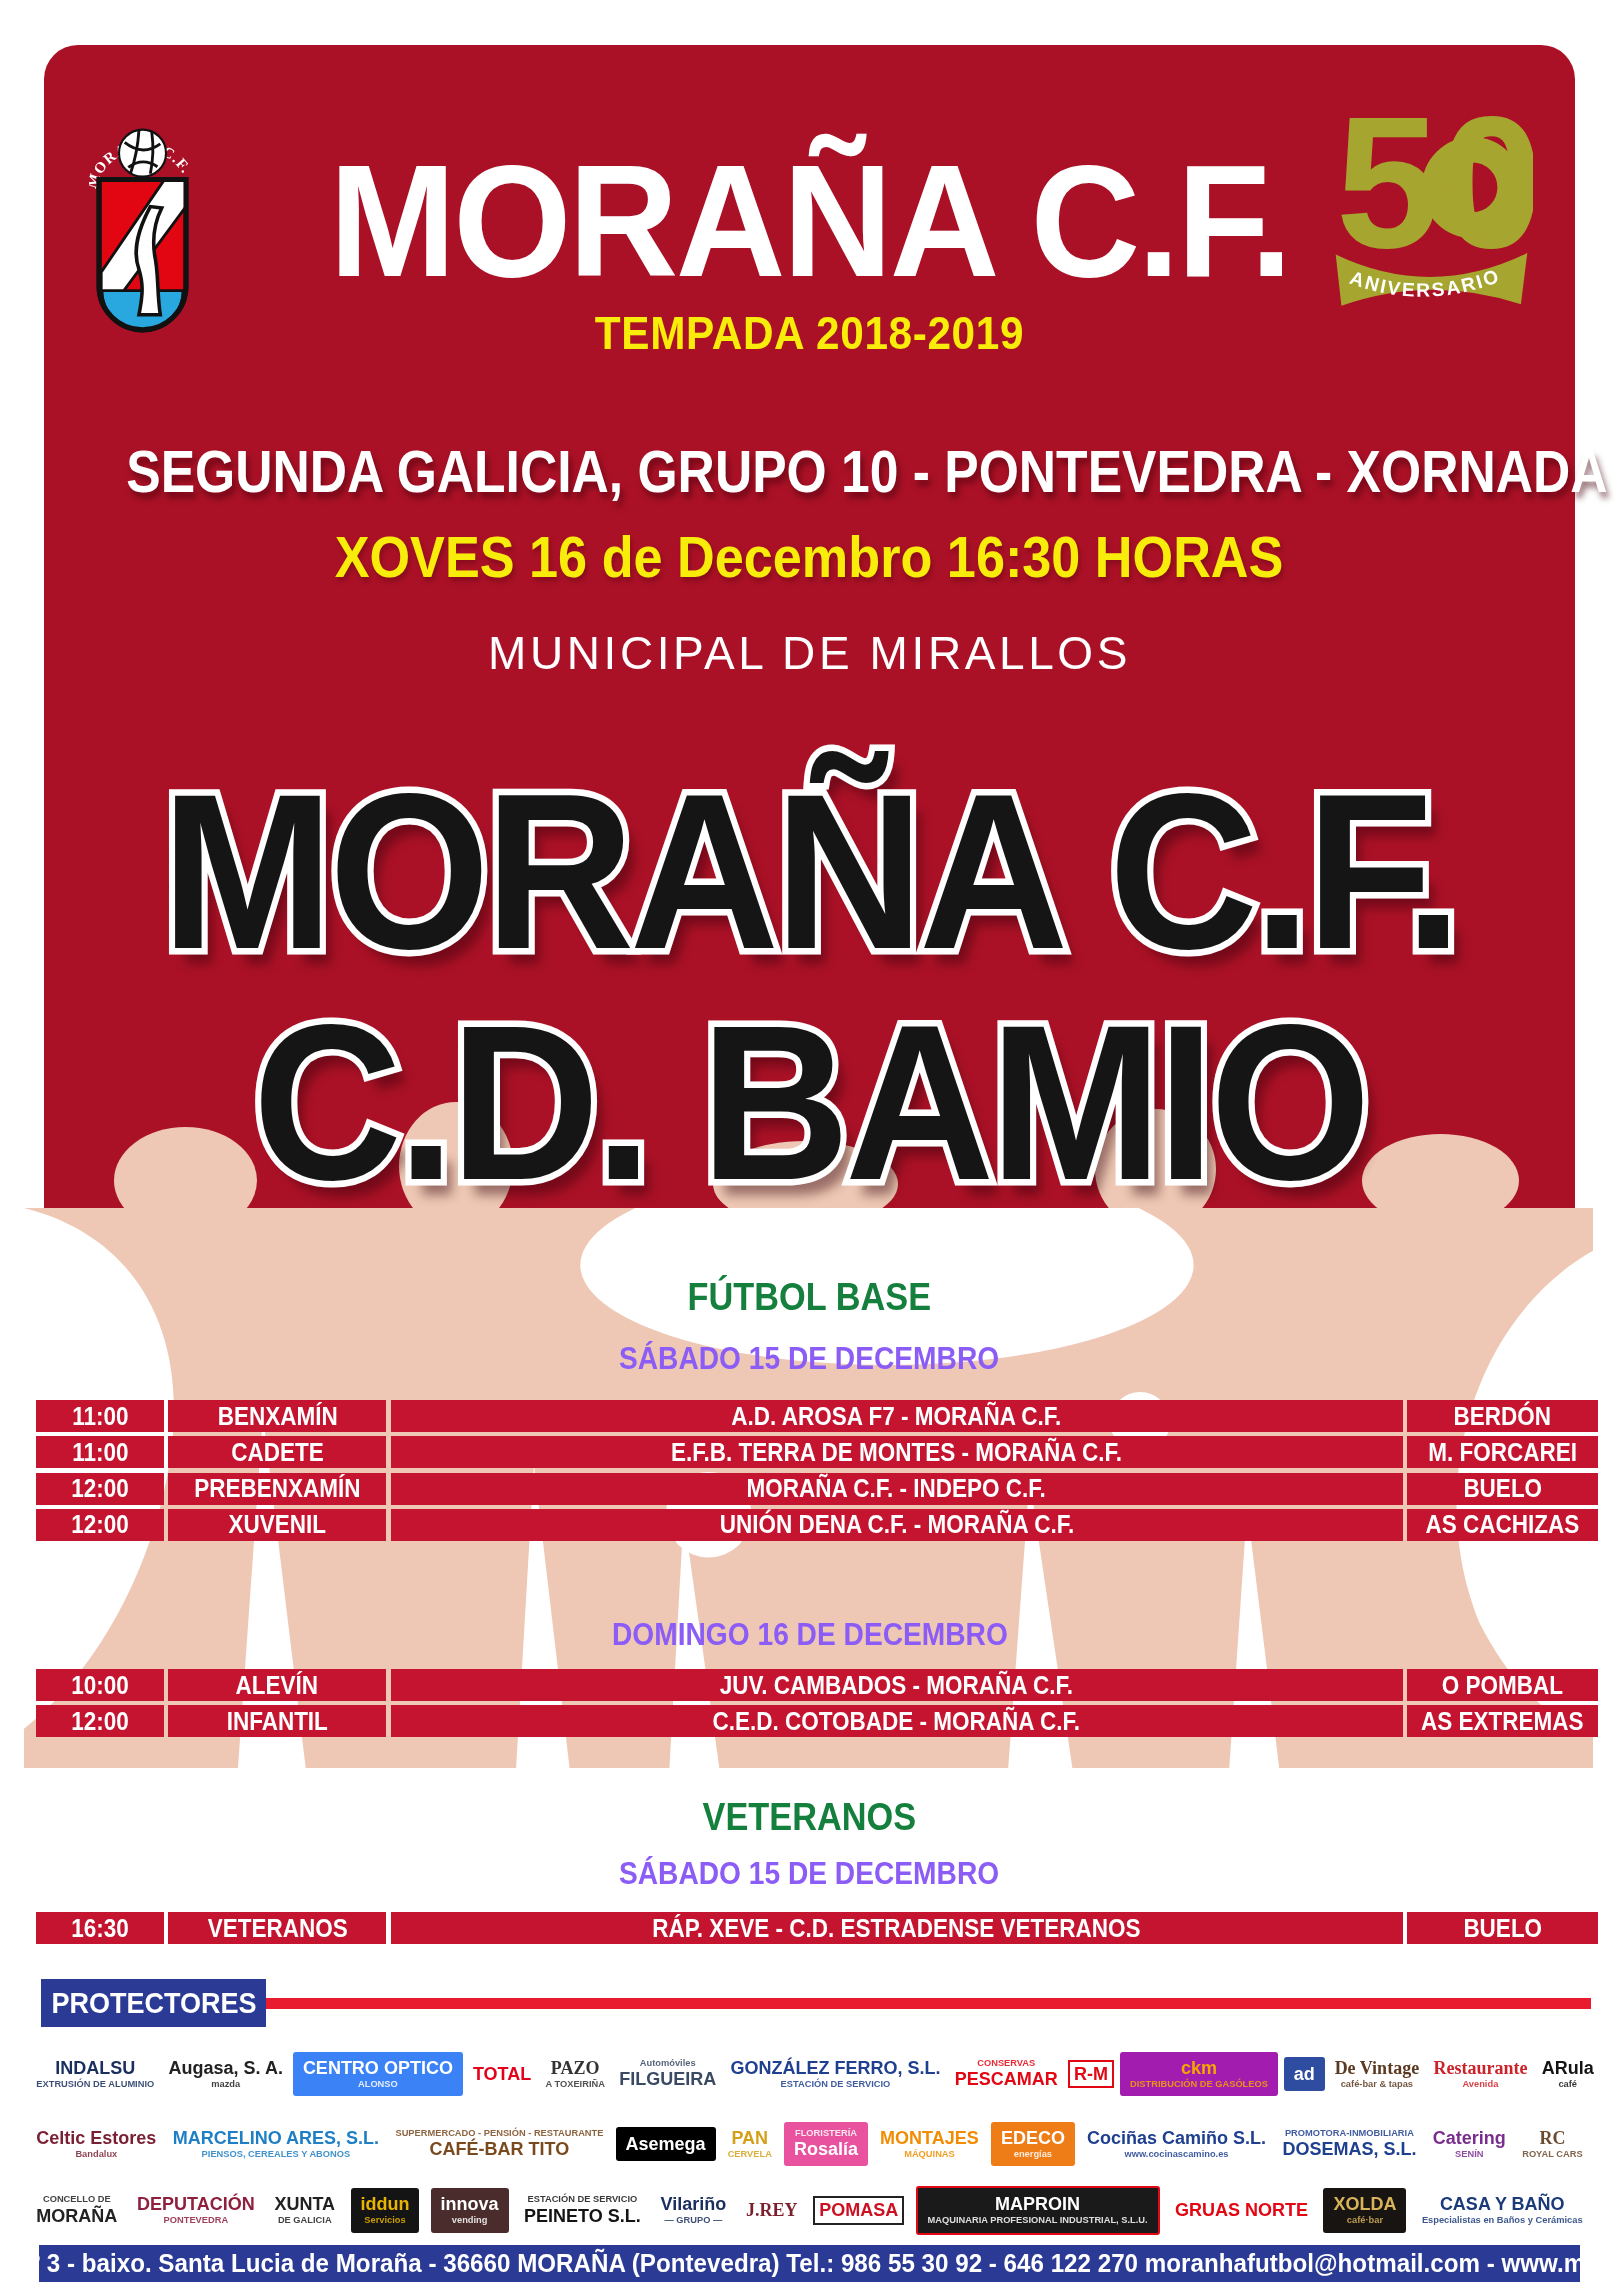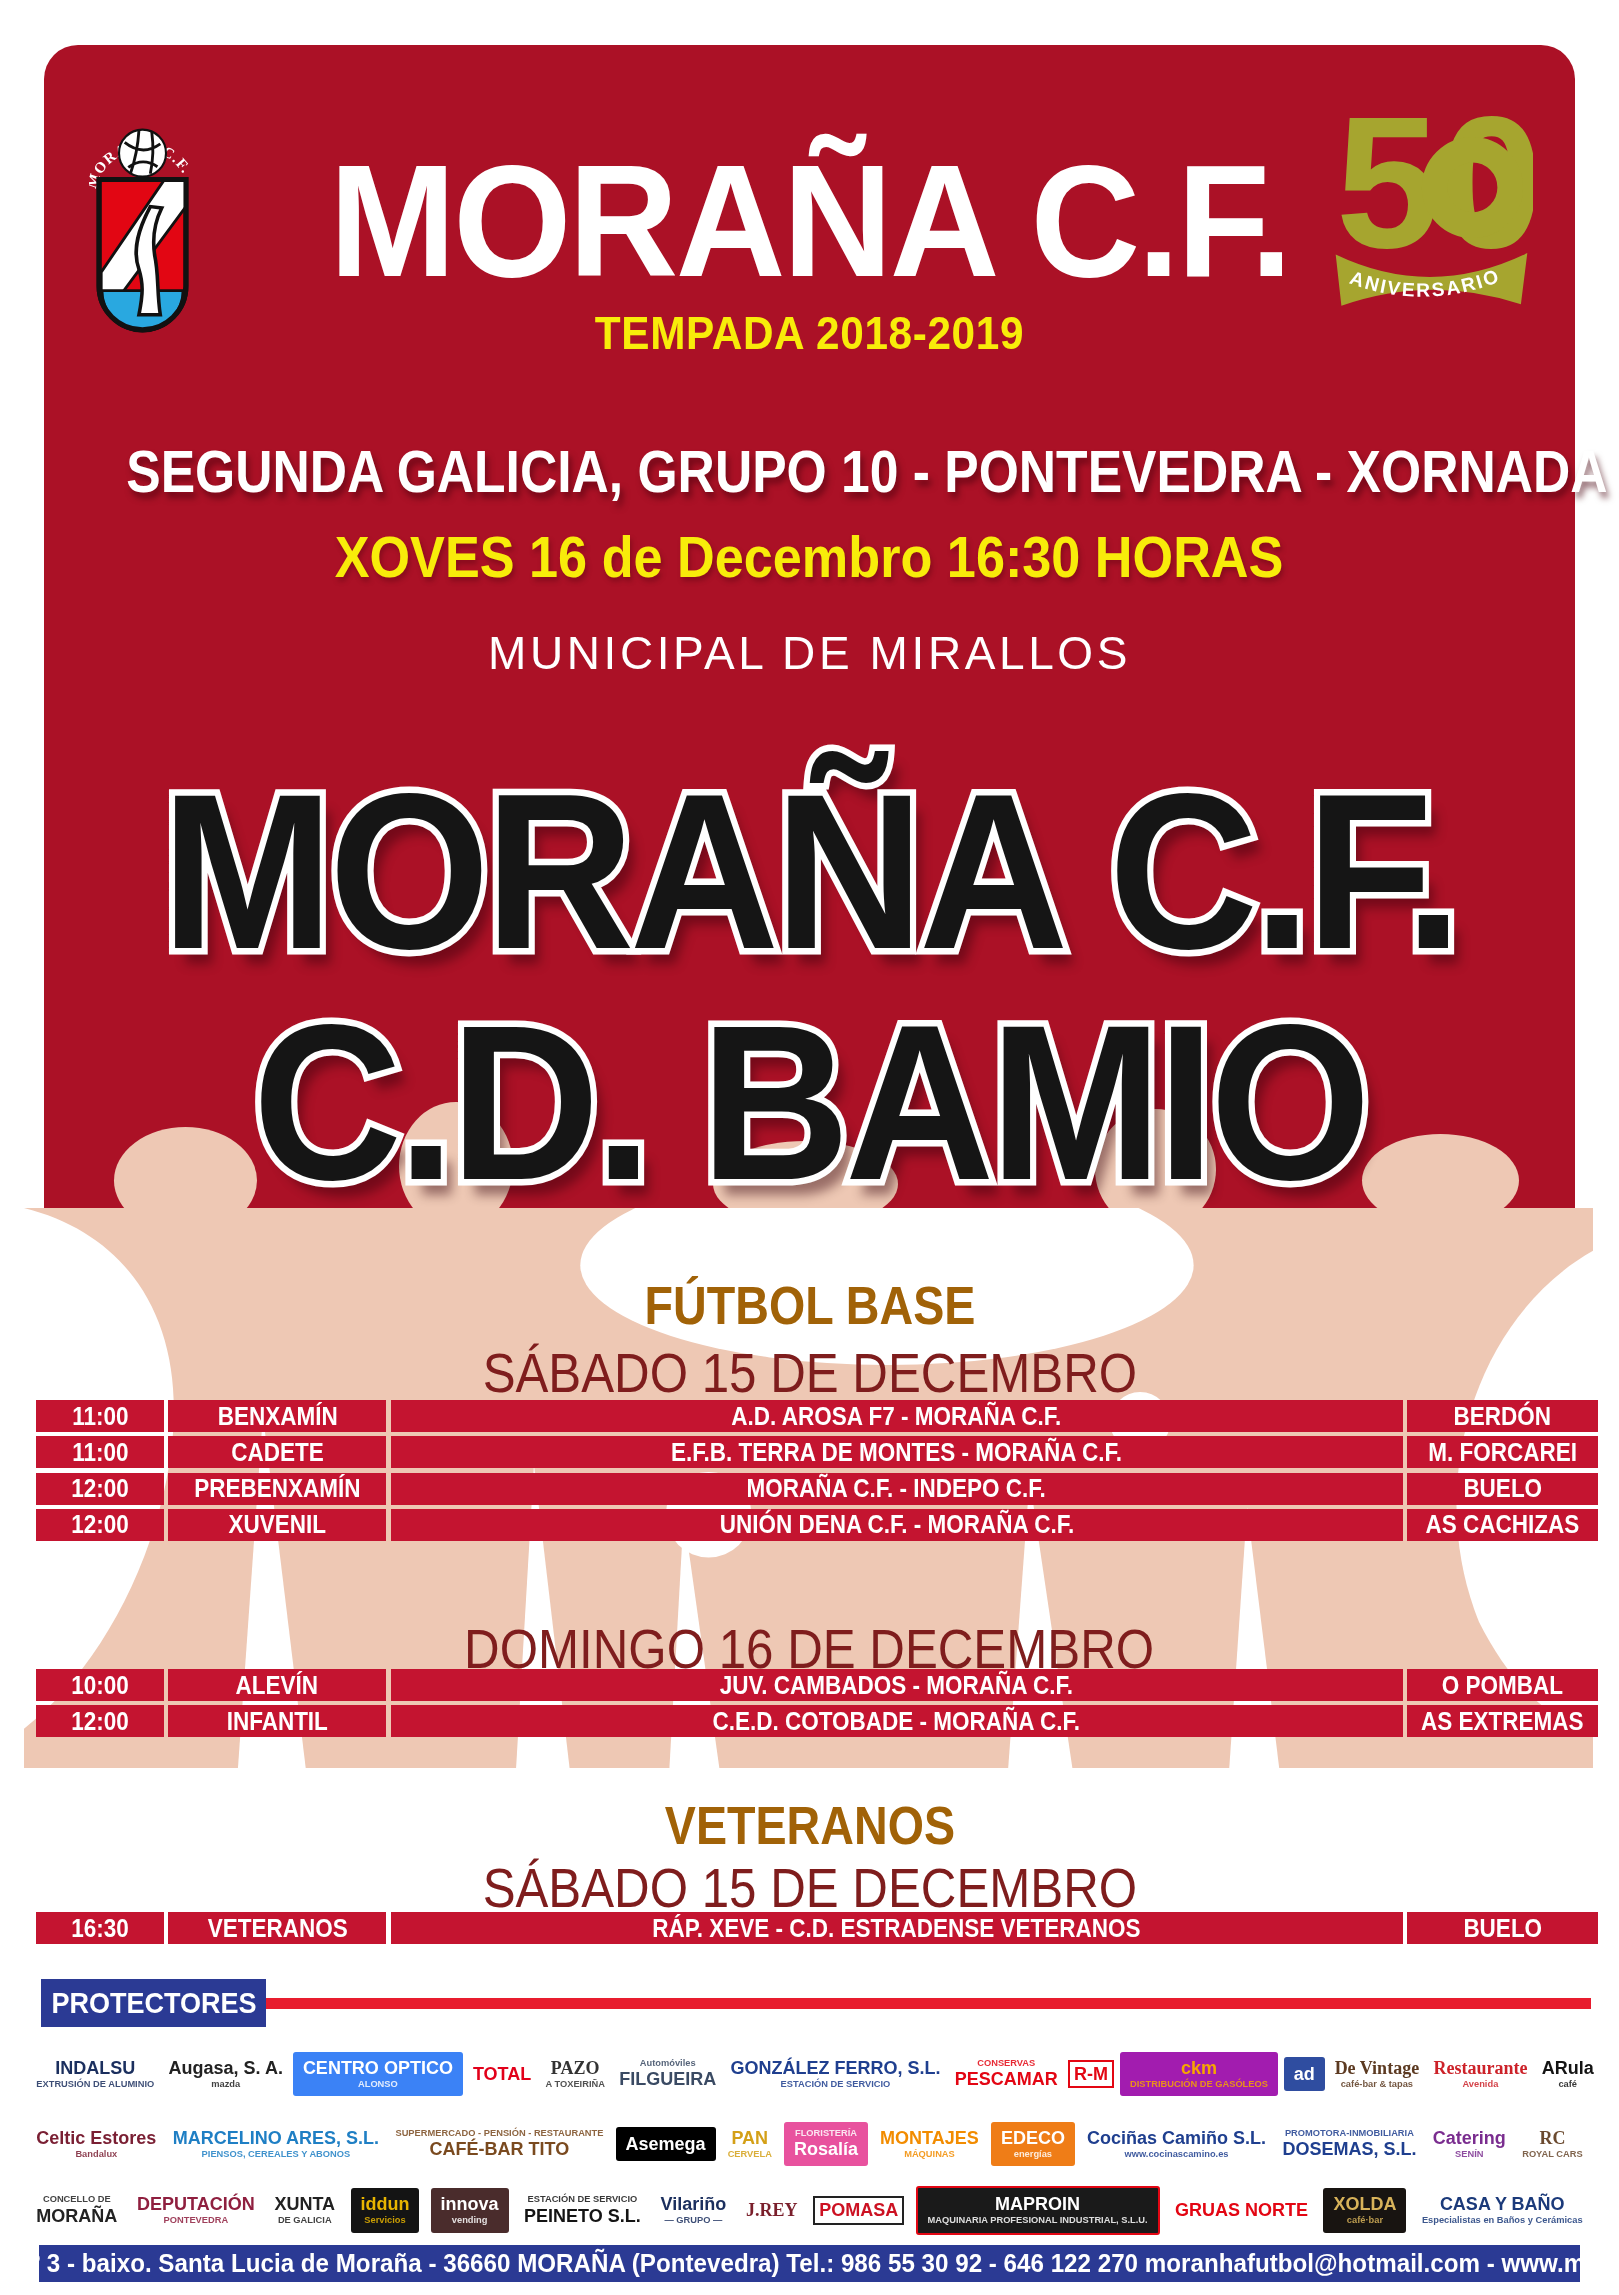--- a/index.html
+++ b/index.html
@@ -28,22 +28,22 @@
   .bt-back{position:absolute;left:0;right:0;color:#fff;-webkit-text-stroke:13px #fff;
            text-shadow:11.4px 15.7px 11.4px rgba(50,0,10,.45);}
   .bt-front{position:relative;color:#151515;}
 
   
   .salmon-band{left:24px;top:1208px;width:1569px;height:560px;background:#eec8b4;}
   .salmon-blob{background:#eec8b4;border-radius:50%;}
   .sil{position:absolute;left:0;top:0;}
 
   
-  .sec-red{color:#a16207;font-size:53px;font-weight:bold;}
-  .sec-black{color:#7f1d1d;font-size:56px;font-weight:normal;}
+  .sec-red{color:#15803d;font-size:39px;font-weight:bold;}
+  .sec-black{color:#8b5cf6;font-size:32px;font-weight:bold;}
   .sec-red .cnd,.sec-black .cnd{transform:scaleX(.88);}
 
   
   .sched{left:36px;width:1562px;display:grid;grid-template-columns:128px 218px 1012px 191px;
          gap:4.3px;position:absolute;}
   .cell{background:#c41430;color:#fff;height:32px;display:flex;align-items:center;
         justify-content:center;font-weight:bold;font-size:25px;overflow:hidden;}
 
   
   .prot-box{left:41px;top:1979px;width:225px;height:48px;background:#2b3a94;color:#fff;

